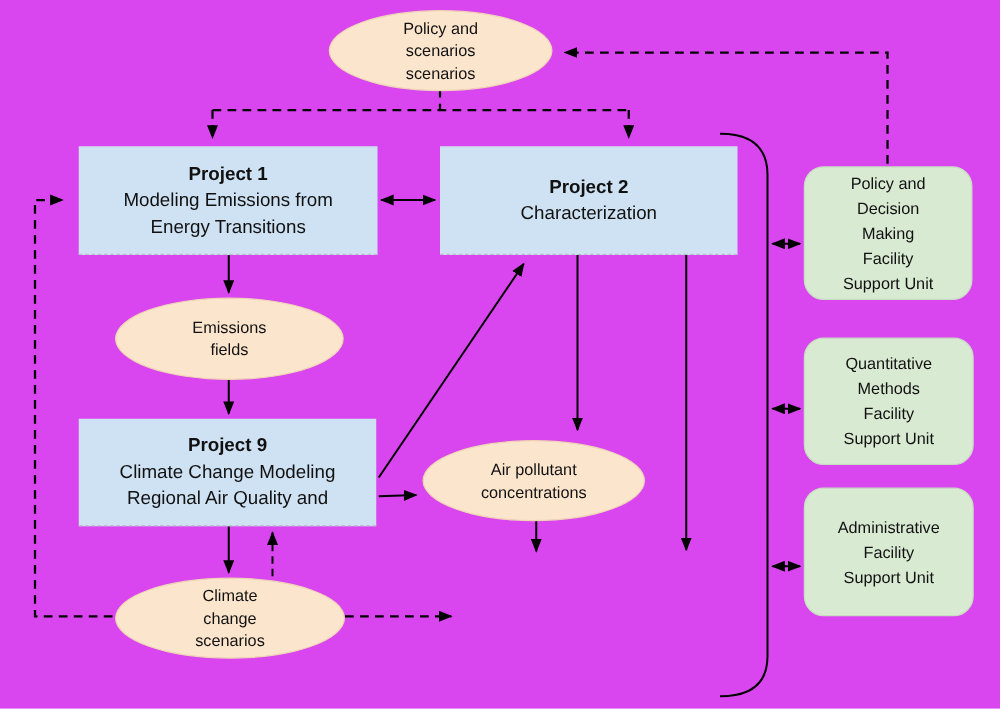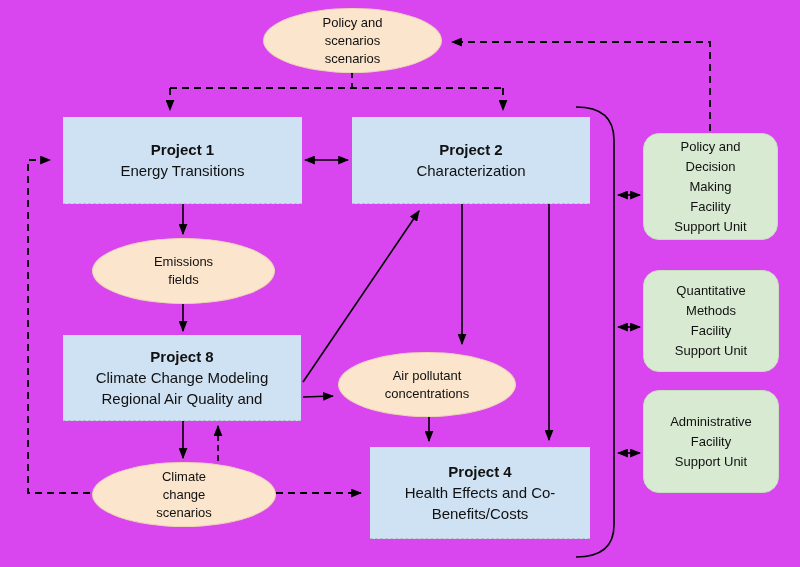--- a/index.html
+++ b/index.html
@@ -89,55 +89,51 @@
   </svg>
 
   <div class="ellipse" style="left:263px;top:8px;width:177px;height:63px;">
     <div>Policy and</div>
     <div>scenarios</div>
     <div>scenarios</div>
   </div>
 
   <div class="project" style="left:63px;top:117px;width:239px;height:86px;">
     <div class="title">Project 1</div>
+    <div>Modeling Emissions from</div>
     <div>Energy Transitions</div>
   </div>
 
   <div class="project" style="left:352px;top:117px;width:238px;height:86px;">
     <div class="title">Project 2</div>
     <div>Characterization</div>
   </div>
 
   <div class="ellipse" style="left:92px;top:238px;width:181px;height:64px;align-items:center;">
     <div>Emissions</div>
     <div>fields</div>
   </div>
 
   <div class="project" style="left:63px;top:335px;width:238px;height:85px;">
-    <div class="title">Project 8</div>
+    <div class="title">Project 9</div>
     <div>Climate Change Modeling</div>
     <div>Regional Air Quality and</div>
   </div>
 
   <div class="ellipse" style="left:338px;top:352px;width:176px;height:63px;">
     <div>Air pollutant</div>
     <div>concentrations</div>
   </div>
 
   <div class="ellipse" style="left:92px;top:462px;width:182px;height:63px;">
     <div>Climate</div>
     <div>change</div>
     <div>scenarios</div>
   </div>
 
-  <div class="project" style="left:370px;top:447px;width:220px;height:91px;">
-    <div class="title">Project 4</div>
-    <div>Health Effects and Co-</div>
-    <div>Benefits/Costs</div>
-  </div>
 
   <div class="unit" style="left:643px;top:133px;width:133px;height:105px;">
     <div>Policy and</div>
     <div>Decision</div>
     <div>Making</div>
     <div>Facility</div>
     <div>Support Unit</div>
   </div>
 
   <div class="unit" style="left:643px;top:270px;width:134px;height:100px;">

